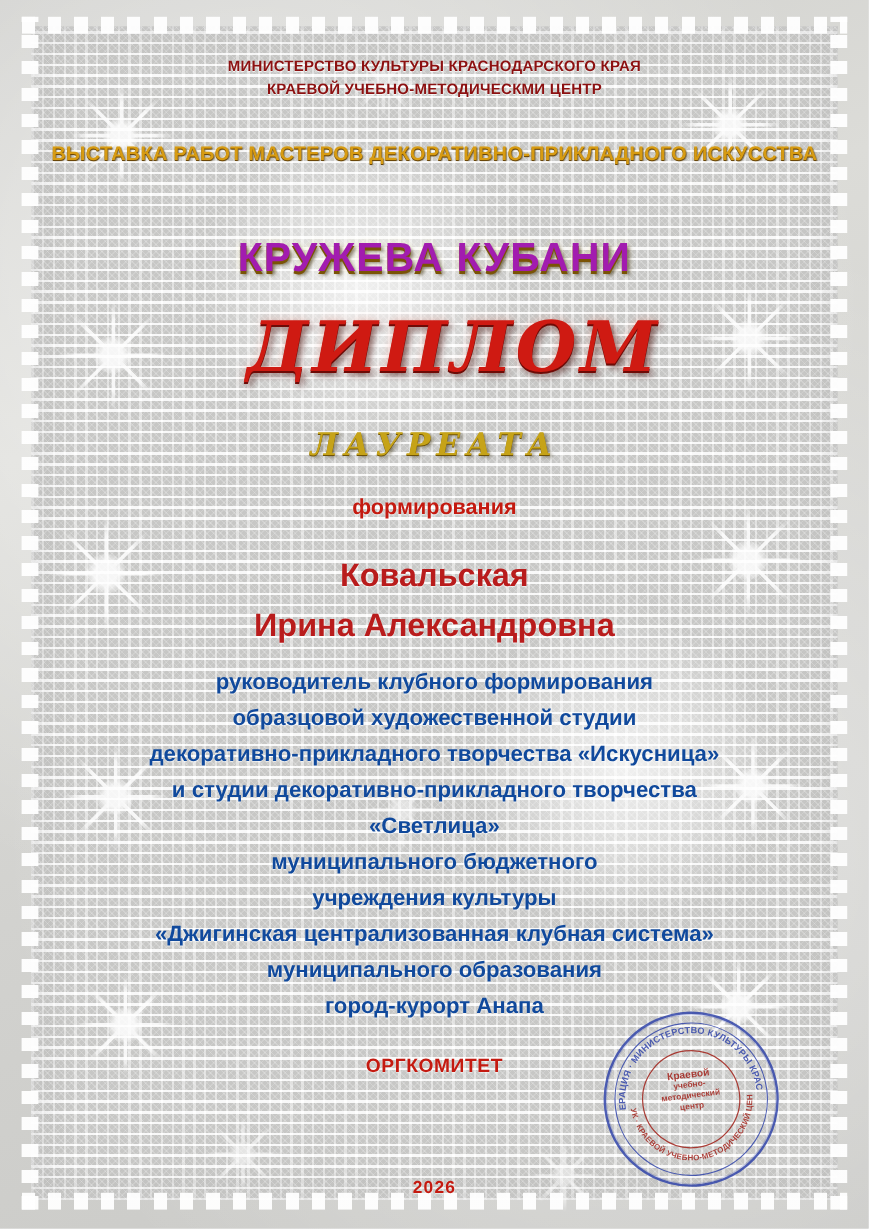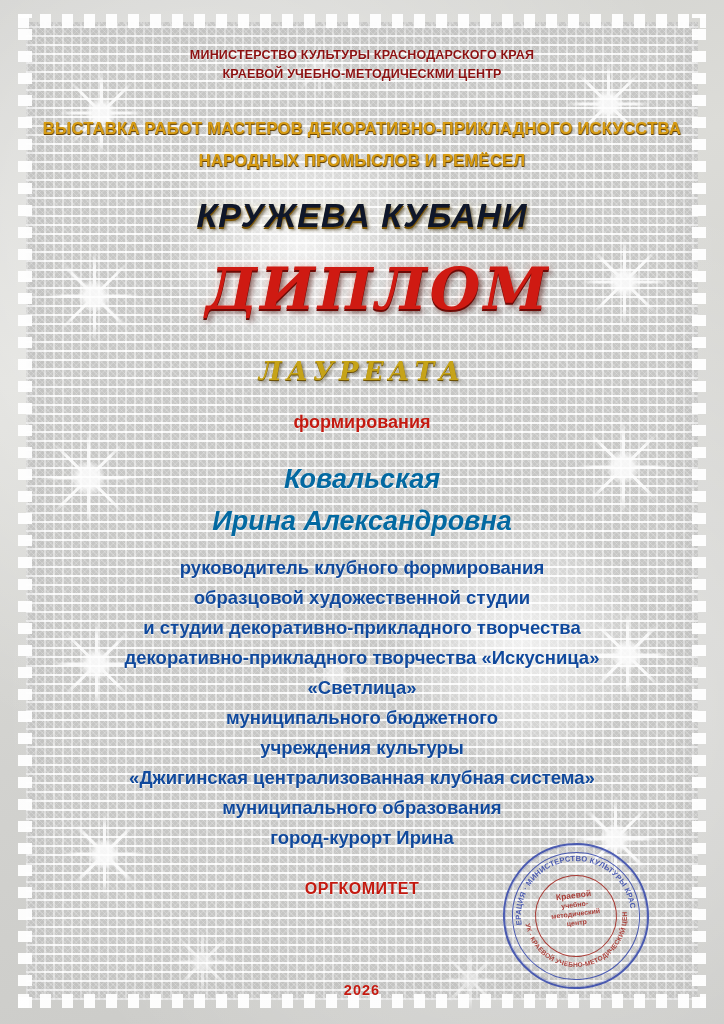--- a/index.html
+++ b/index.html
@@ -145,27 +145,26 @@
       0 1px 0 #6b4708,
       1px 1px 1px rgba(60,40,4,0.55),
       0 0 2px rgba(255,235,160,0.5);
   }
 
   .lace-title {
     position: absolute;
     top: 196px; left: 0; right: 0;
     font-size: 34px;
     font-weight: bold;
-    color: #0f172a;
+    color: #a21caf;
     letter-spacing: 1px;
     text-shadow:
       0 2px 0 #7a5405,
       2px 3px 3px rgba(50,34,2,0.55),
       0 0 6px rgba(255,240,170,0.45);
-    font-style: italic;
   }
 
   .diplom {
     position: absolute;
     top: 255px; left: 0; right: 0;
     font-family: "DejaVu Serif", serif;
     font-size: 58px;
     font-weight: bold;
     font-style: italic;
     color: #cf1a12;
@@ -198,24 +197,23 @@
     font-weight: bold;
     color: #c41a10;
     text-shadow: 0 1px 1px rgba(255,255,255,0.6);
   }
 
   .recipient {
     position: absolute;
     top: 458px; left: 0; right: 0;
     font-size: 27px;
     font-weight: bold;
-    color: #0369a1;
+    color: #b91c1c;
     line-height: 42px;
     text-shadow: 0 1px 1px rgba(255,255,255,0.75);
-    font-style: italic;
   }
 
   .position {
     position: absolute;
     top: 553px; left: 0; right: 0;
     font-size: 18.5px;
     font-weight: bold;
     color: #10499c;
     line-height: 30px;
     text-shadow: 0 1px 1px rgba(255,255,255,0.75);
@@ -406,47 +404,46 @@
 
   <div class="content">
 
     <div class="ministry">
       <div>МИНИСТЕРСТВО КУЛЬТУРЫ КРАСНОДАРСКОГО КРАЯ</div>
       <div>КРАЕВОЙ УЧЕБНО-МЕТОДИЧЕСКМИ ЦЕНТР</div>
     </div>
 
     <div class="exhibition">
       <div>ВЫСТАВКА РАБОТ МАСТЕРОВ ДЕКОРАТИВНО-ПРИКЛАДНОГО ИСКУССТВА</div>
-      <div>НАРОДНЫХ ПРОМЫСЛОВ И РЕМЁСЕЛ</div>
     </div>
 
     <div class="lace-title">КРУЖЕВА КУБАНИ</div>
 
     <div class="diplom">ДИПЛОМ</div>
 
     <div class="laureat">ЛАУРЕАТА</div>
 
     <div class="awarded">формирования</div>
 
     <div class="recipient">
       <div>Ковальская</div>
       <div>Ирина Александровна</div>
     </div>
 
     <div class="position">
       <span class="ln">руководитель клубного формирования</span>
       <span class="ln">образцовой художественной студии</span>
+      <span class="ln">декоративно-прикладного творчества «Искусница»</span>
       <span class="ln">и студии декоративно-прикладного творчества</span>
-      <span class="ln">декоративно-прикладного творчества «Искусница»</span>
       <span class="ln">«Светлица»</span>
       <span class="ln">муниципального бюджетного</span>
       <span class="ln">учреждения культуры</span>
       <span class="ln">«Джигинская централизованная клубная система»</span>
       <span class="ln">муниципального образования</span>
-      <span class="ln">город-курорт Ирина</span>
+      <span class="ln">город-курорт Анапа</span>
     </div>
 
     <div class="orgcom">ОРГКОМИТЕТ</div>
 
     <div class="year">2026</div>
 
   </div>
 
   <div class="stamp">
     <div class="ring2"></div>

